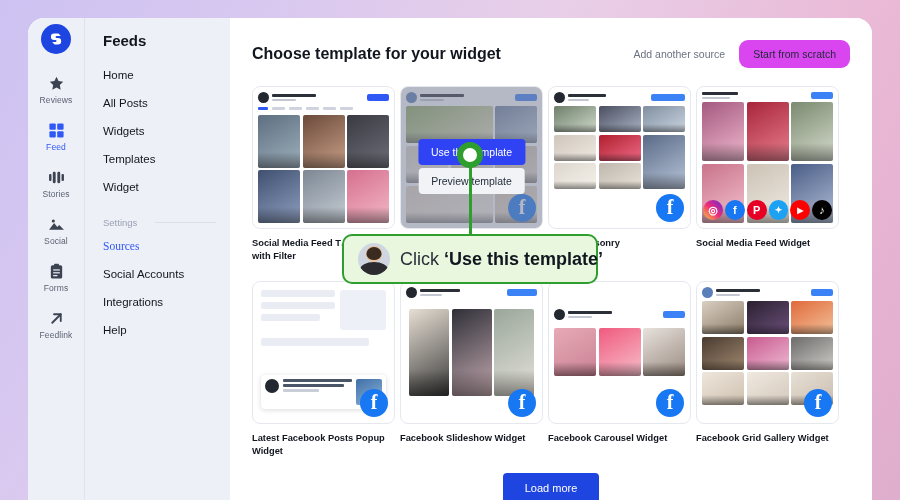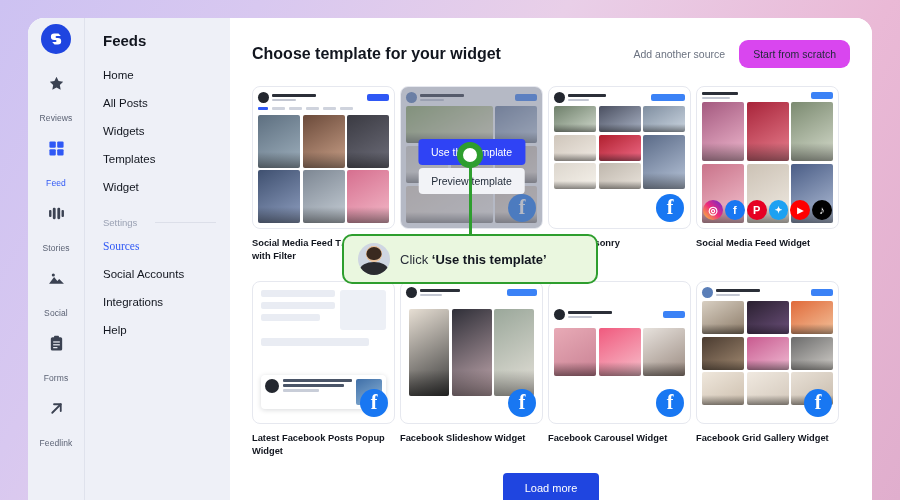--- a/index.html
+++ b/index.html
@@ -38,21 +38,21 @@
     width: 30px; height: 30px; border-radius: 50%;
     background: #1f45e0;
     display: flex; align-items: center; justify-content: center;
     margin-bottom: 14px;
   }
   .logo svg { display: block; }
   .rail-item {
     width: 56px;
     padding: 6px 0 4px;
     display: flex; flex-direction: column; align-items: center;
-    gap: 20px;
+    gap: 2px;
     cursor: pointer;
     margin-bottom: 6px;
   }
   .rail-ico { height: 19px; display: flex; align-items: center; justify-content: center; color: #3b4252; }
   .rail-lab { font-size: 8.5px; color: #5b6274; letter-spacing: .1px; }
   .rail-item.active .rail-ico { color: #2f58f5; }
   .rail-item.active .rail-lab { color: #2f58f5; }
 
   
   .nav {
@@ -212,21 +212,21 @@
     position: relative; overflow: hidden; flex: 0 0 32px;
   }
   .callout-av::before {
     content:""; position:absolute; left:50%; top:4px; transform:translateX(-50%);
     width:15px; height:13px; border-radius:50% 50% 45% 45%; background:#3a2a20;
   }
   .callout-av::after {
     content:""; position:absolute; left:50%; bottom:-2px; transform:translateX(-50%);
     width:28px; height:15px; border-radius:50% 50% 0 0; background:#2b2b30;
   }
-  .callout-txt { font-size: 13px; color: #2a2f3a; white-space: nowrap; }
+  .callout-txt { font-size: 18px; color: #2a2f3a; white-space: nowrap; }
   .callout-txt b { font-weight: bold; color: #12161f; }
 
   
   .loadmore-wrap { display: flex; justify-content: center; margin-top: 2px; }
   .loadmore {
     background: #1f45e0; color: #fff; border: none;
     font-size: 11px; font-family: inherit;
     padding: 9px 22px; border-radius: 4px; cursor: pointer;
   }
 </style>

